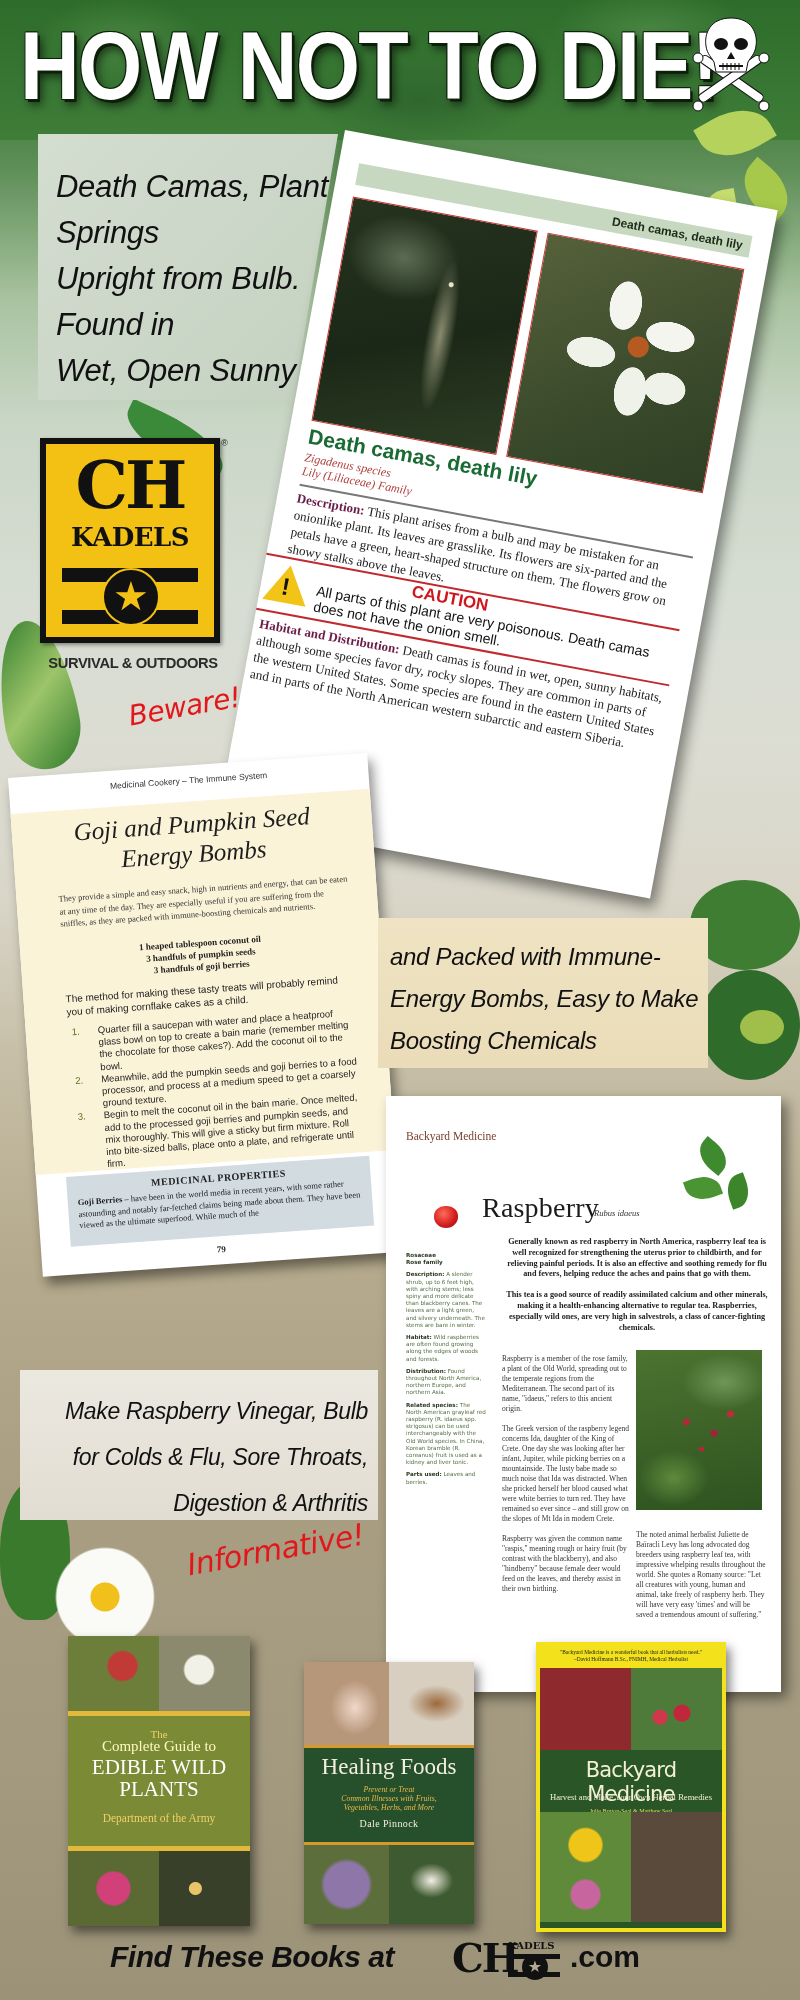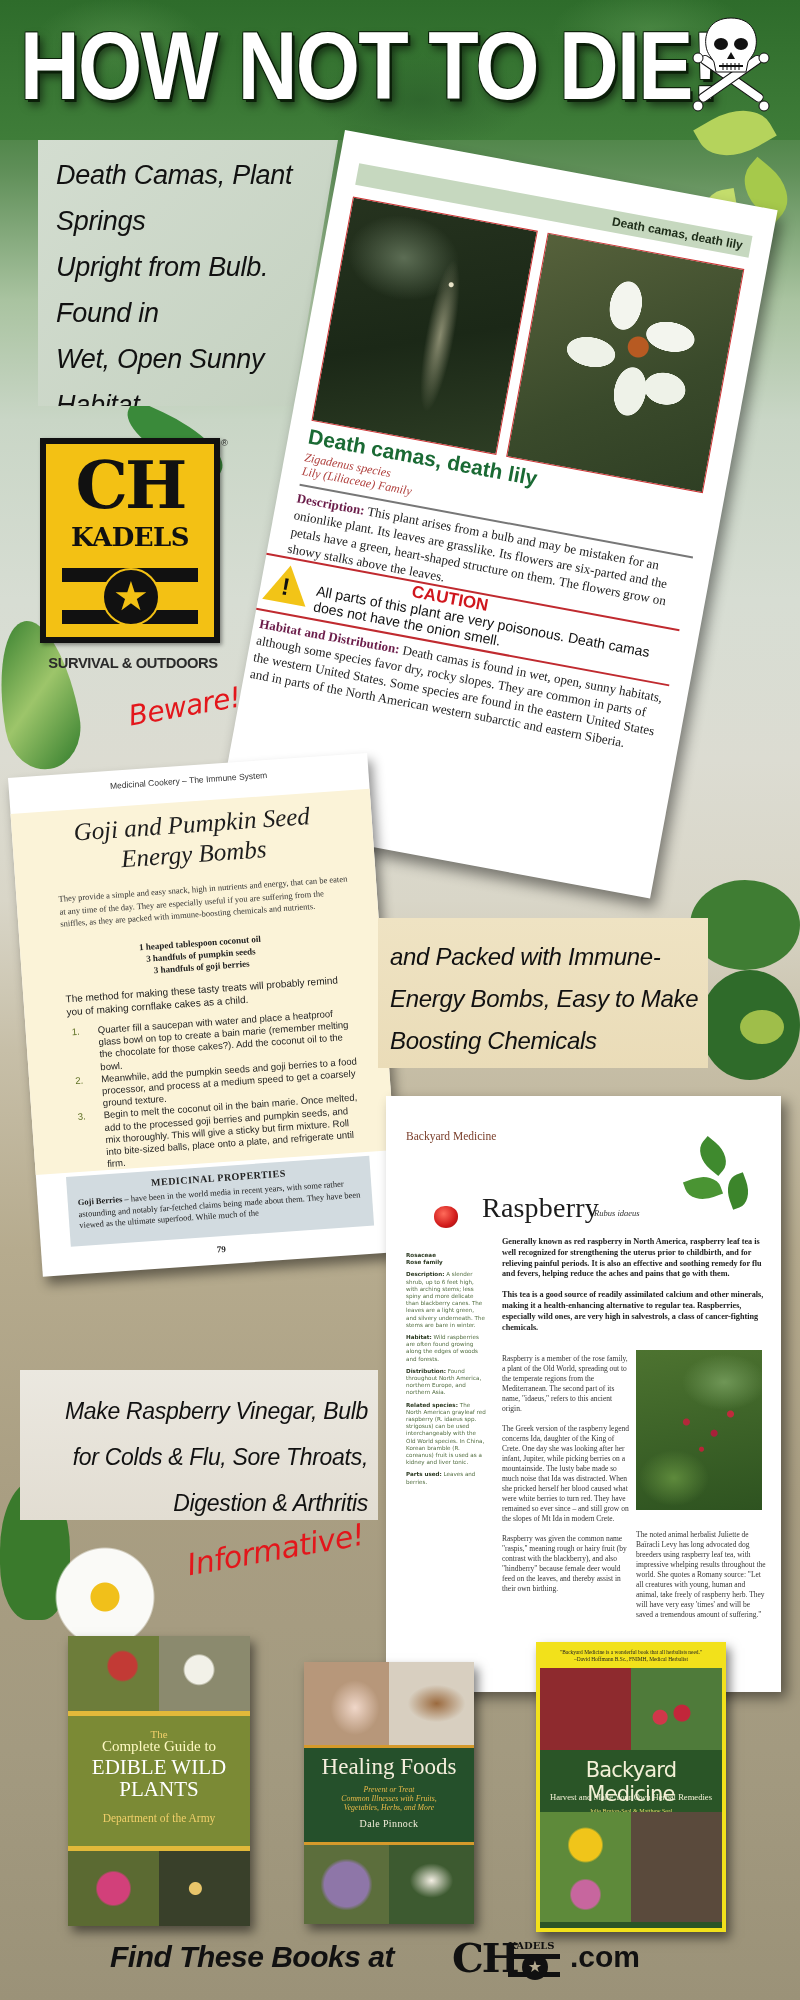--- a/index.html
+++ b/index.html
@@ -34,24 +34,24 @@
     white-space: nowrap;
   }
   .skull { left: 688px; top: 14px; width: 86px; height: 104px; }
 
   
   .callout {
     font-family: "Liberation Sans", sans-serif; font-style: italic;
     color: #111; letter-spacing: -0.3px;
   }
   .callout-1 {
-    left: 38px; top: 140px; width: 300px; height: 266px;
+    left: 38px; top: 134px; width: 300px; height: 266px;
     background: linear-gradient(135deg, #d3ddd0, #c4d1c0);
     clip-path: polygon(0 0, 100% 0, 85% 100%, 0 100%);
-    padding: 12px 0 0 18px; font-size: 27px; line-height: 46px;
+    padding: 30px 0 0 18px; font-size: 31px; line-height: 46px;
   }
   .callout-1 b { font-weight: 700; }
   .callout-2 {
     left: 378px; top: 918px; width: 330px; height: 150px;
     background: linear-gradient(180deg, #efe3c3, #eadcb8);
     padding: 18px 0 0 12px; font-size: 24px; line-height: 42px;
   }
   .callout-3 {
     left: 20px; top: 1370px; width: 358px; height: 150px;
     background: linear-gradient(180deg, #ebe8e0, #e2ddd2);
@@ -200,21 +200,21 @@
     background: radial-gradient(circle at 40% 35%, #ff6b5a, #d11b1b 60%, #8c0d0d);
   }
   .rasp-title { position: absolute; left: 96px; top: 96px; font-size: 28px; color: #1b1b1b; letter-spacing: .2px; }
   .rasp-sci { position: absolute; left: 208px; top: 112px; font-size: 8.5px; font-style: italic; color: #333; }
   .rasp-side {
     position: absolute; left: 20px; top: 156px; width: 80px; font-family: "DejaVu Sans", sans-serif;
     font-size: 5.6px; line-height: 7.2px; color: #4f6b3d;
   }
   .rasp-side p { margin-bottom: 5px; }
   .rasp-side b { color: #2c3a22; }
-  .rasp-lead { position: absolute; left: 116px; top: 141px; width: 270px; font-size: 8.2px; line-height: 10.8px; font-weight: 700; color: #222; }
+  .rasp-lead { position: absolute; left: 116px; top: 141px; width: 270px; font-size: 8.2px; line-height: 10.8px; font-weight: 700; color: #222; text-align: center; }
   .rasp-col1 { position: absolute; left: 116px; top: 258px; width: 128px; font-size: 7.5px; line-height: 10px; color: #333; }
   .rasp-col1 p { margin-bottom: 10px; }
   .rasp-photo {
     position: absolute; left: 250px; top: 254px; width: 126px; height: 160px;
     background:
       radial-gradient(circle at 40% 45%, #b2283a 0 3px, transparent 4px),
       radial-gradient(circle at 62% 52%, #a7203a 0 3px, transparent 4px),
       radial-gradient(circle at 75% 40%, #c02a3c 0 3px, transparent 4px),
       radial-gradient(circle at 52% 62%, #b72537 0 2px, transparent 3px),
       radial-gradient(ellipse 50px 40px at 30% 80%, #5e8a3c, transparent 70%),

